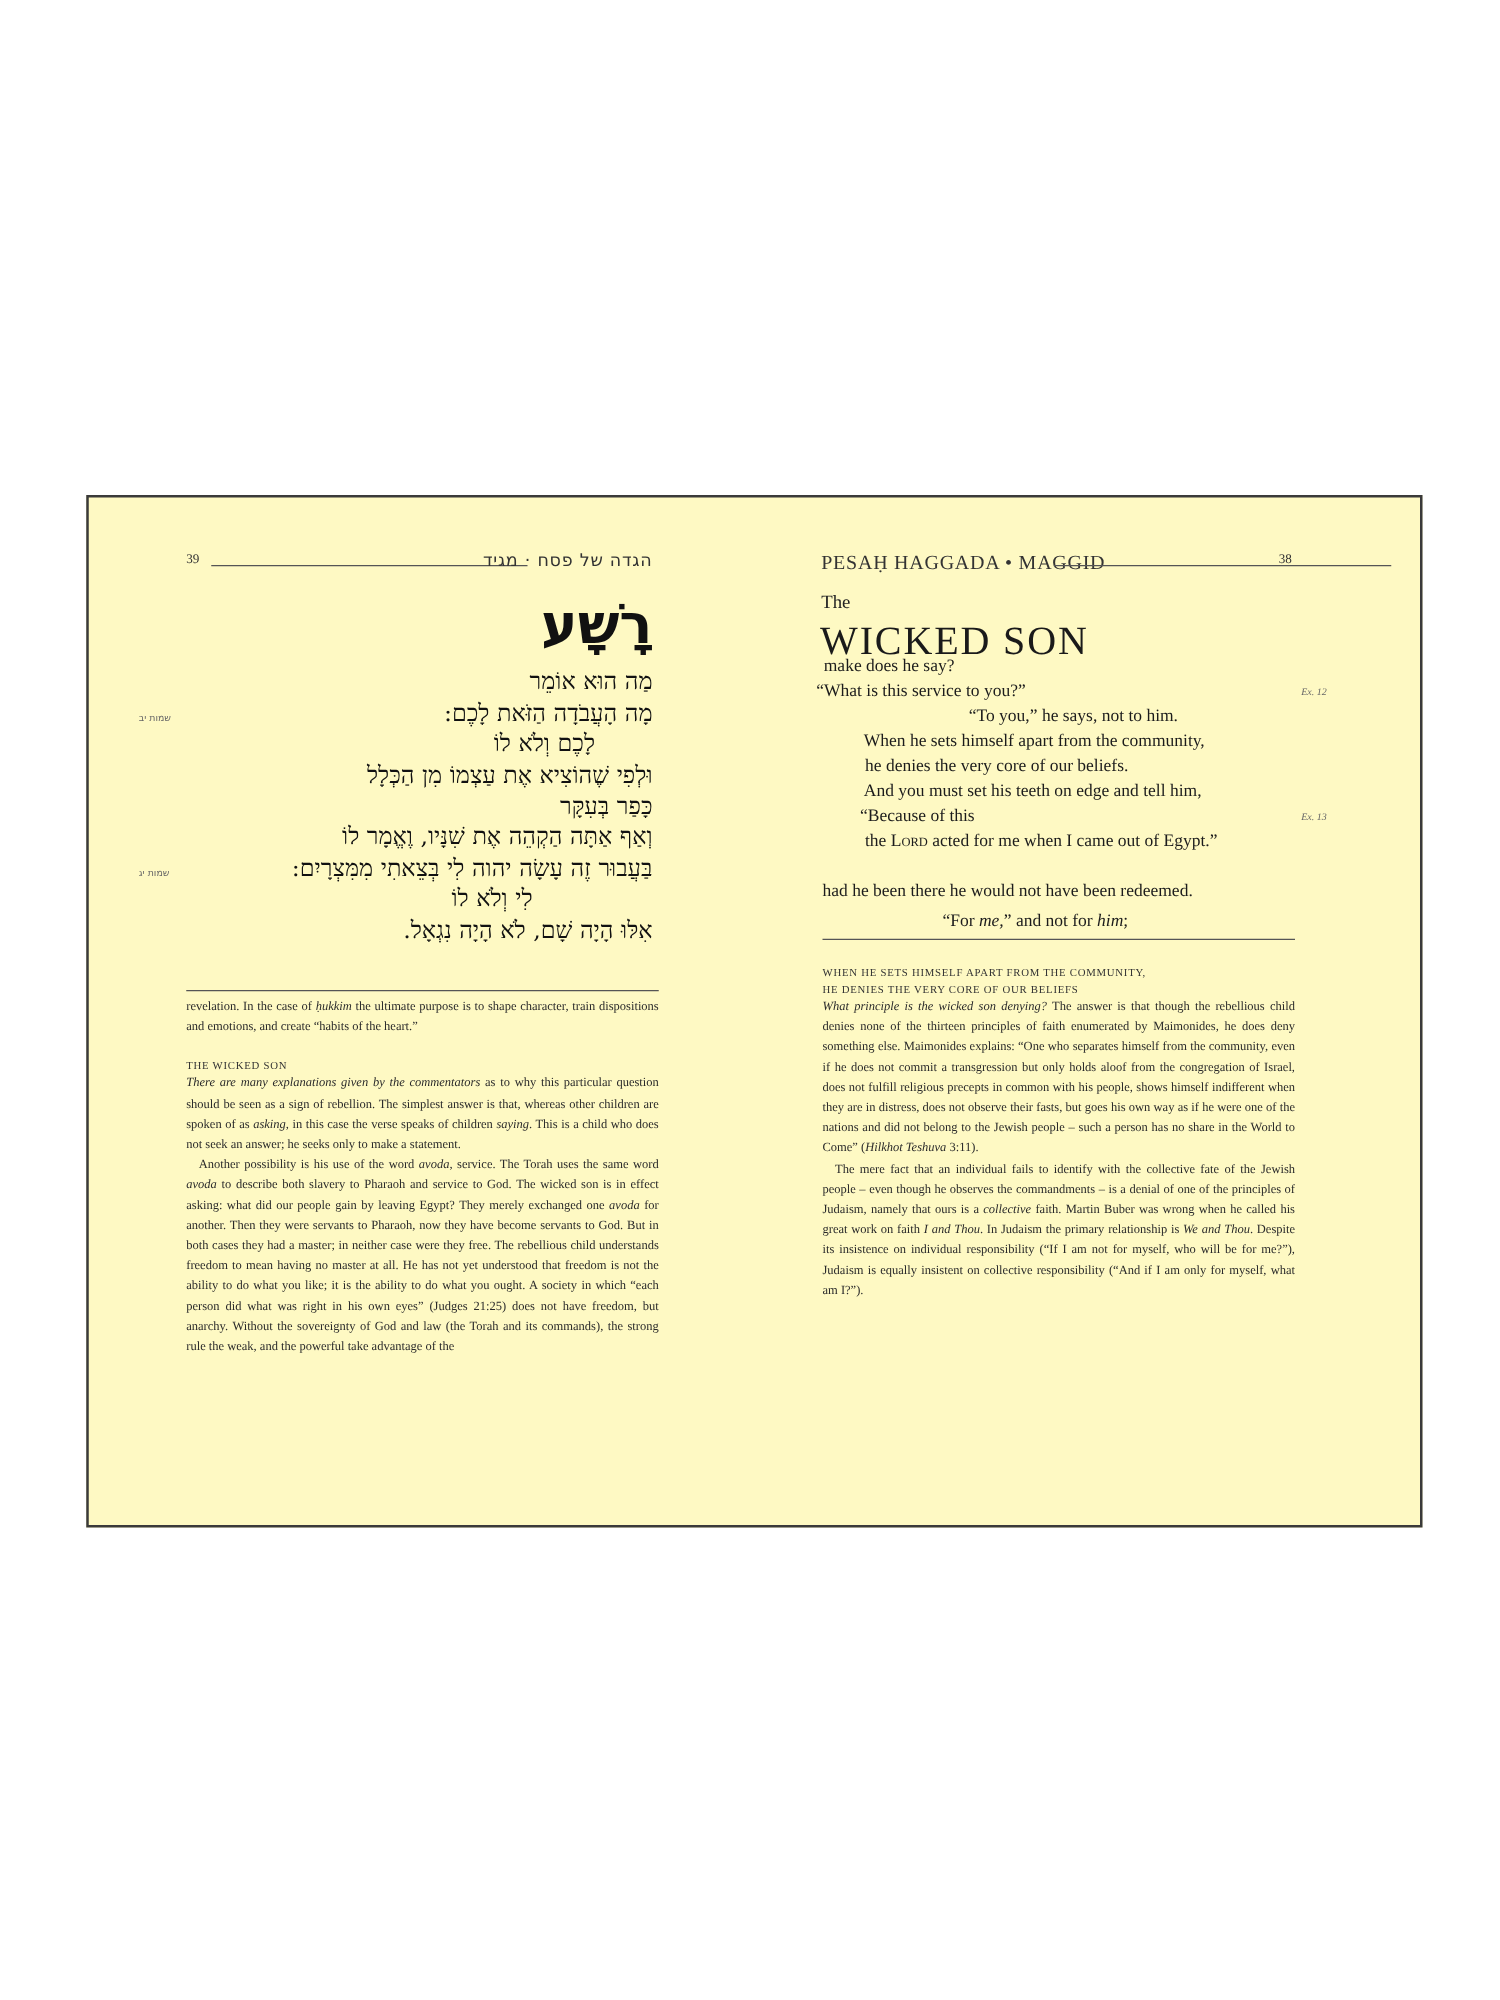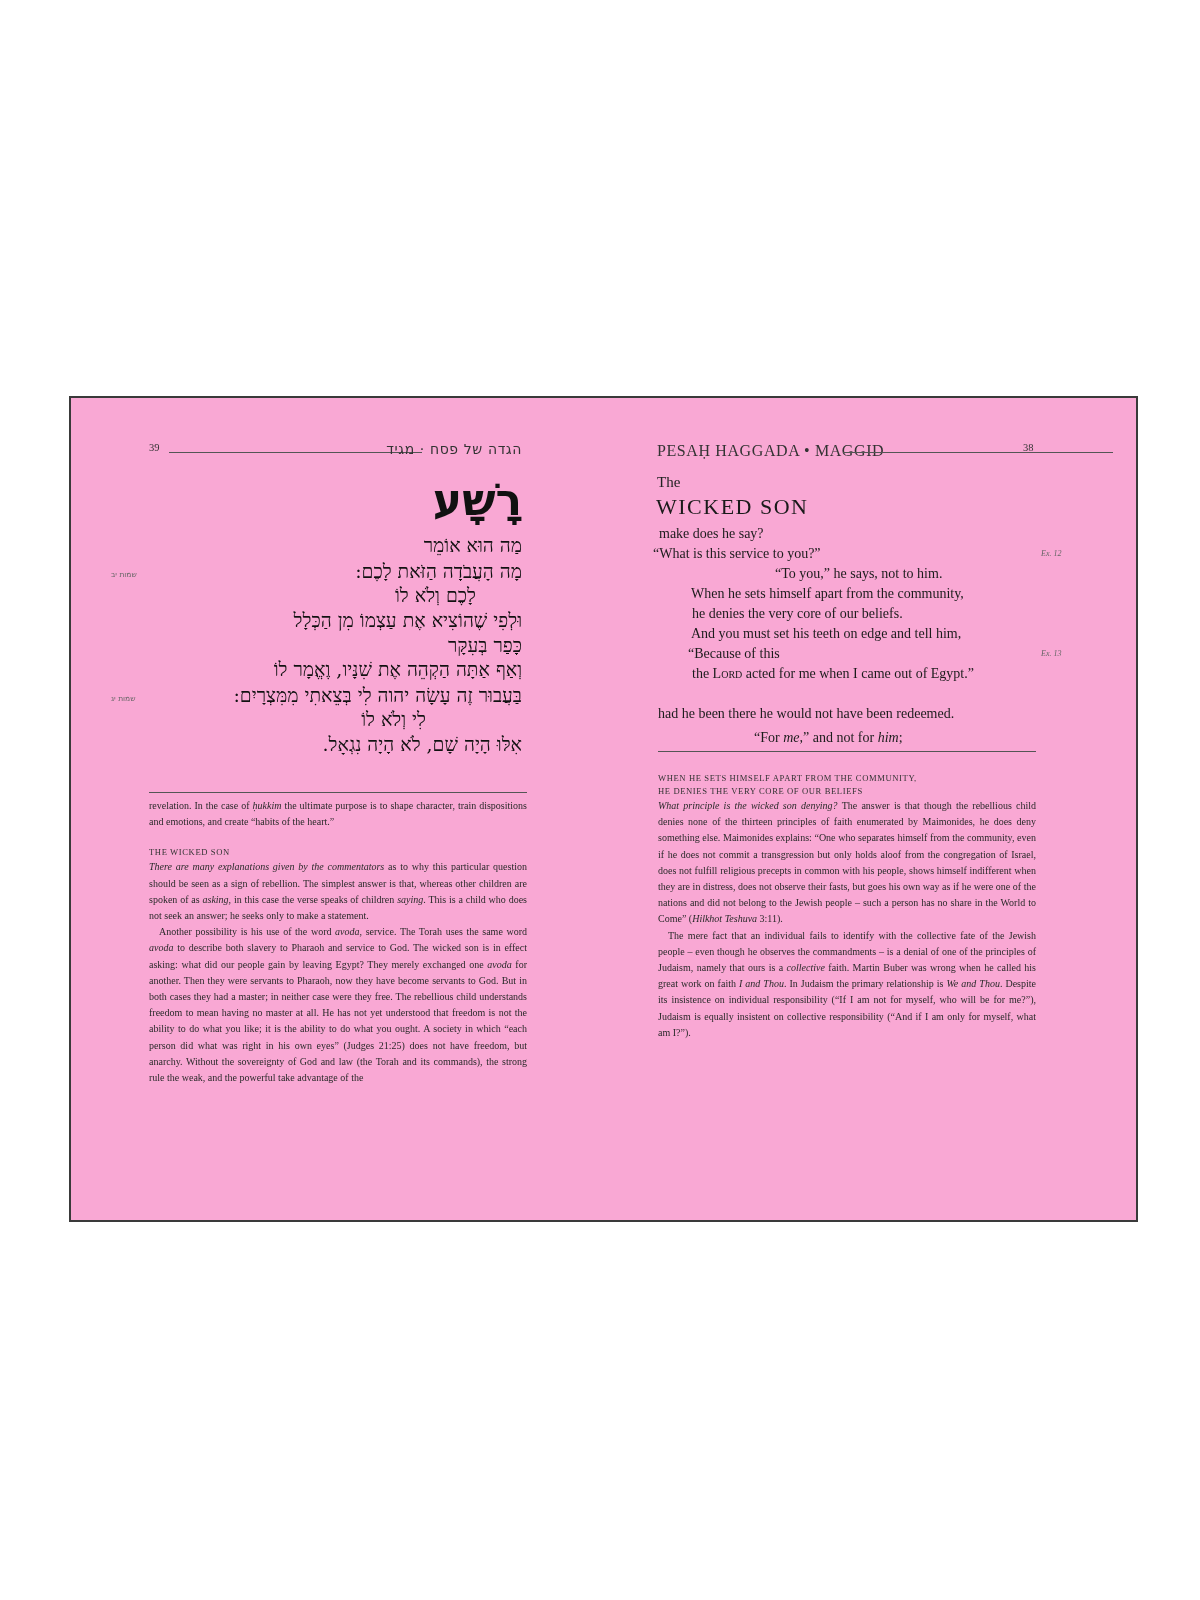--- a/index.html
+++ b/index.html
@@ -1,30 +1,30 @@
 <!DOCTYPE html>
 <html><head>
   <meta charset="utf-8">
   <style>
     html, body { margin: 0; padding: 0; background: #ffffff; }
     body { width: 1200px; height: 1600px; position: relative; overflow: hidden;
       font-family: "Liberation Serif", "DejaVu Serif", serif; color: #1f1f1f; }
     .spread { position: absolute; left: 69px; top: 396px; width: 1069px; height: 826px;
-      border: 2px solid #3a3a3a; box-sizing: border-box; background: #f9a8d4; }
+      border: 2px solid #3a3a3a; box-sizing: border-box; background: #fef9c3; }
     .abs { position: absolute; }
     .runhead { font-size: 16px; letter-spacing: 0.6px; color: #333; white-space: nowrap; }
     .rule { position: absolute; height: 1px; background: #555; }
     .pagenum { font-size: 10.5px; color: #333; }
     .heb { direction: rtl; font-family: "DejaVu Sans", sans-serif; }
     .heb-title { font-size: 44px; font-weight: bold; line-height: 1; color: #111; }
     .heb-line { font-size: 19px; line-height: 23px; color: #111; white-space: nowrap; font-family: "DejaVu Serif", serif; }
     .heb-margin { font-size: 7.5px; color: #666; direction: rtl; font-family: "DejaVu Sans", sans-serif; }
     .en-margin { font-size: 8px; color: #666; font-style: italic; }
     .the { font-size: 15px; color: #222; }
-    .title { font-size: 22px; letter-spacing: 1.5px; color: #1a1a1a; font-weight: normal; text-align: center; }
+    .title { font-size: 32px; letter-spacing: 1.5px; color: #1a1a1a; font-weight: normal; text-align: center; }
     .verse { font-size: 14px; line-height: 20px; color: #1c1c1c; white-space: nowrap; }
     .sc { font-variant: small-caps; }
     .comm { font-size: 10px; line-height: 16.2px; color: #2a2a2a; text-align: justify; }
     .comm p { margin: 0; }
     .comm .indent { text-indent: 10px; }
     .comm-head { font-size: 8.6px; letter-spacing: 0.6px; color: #333; text-transform: uppercase; line-height: 13px; }
     i { font-style: italic; }
     .spacer { height: 16px; }
   </style>
 </head>

